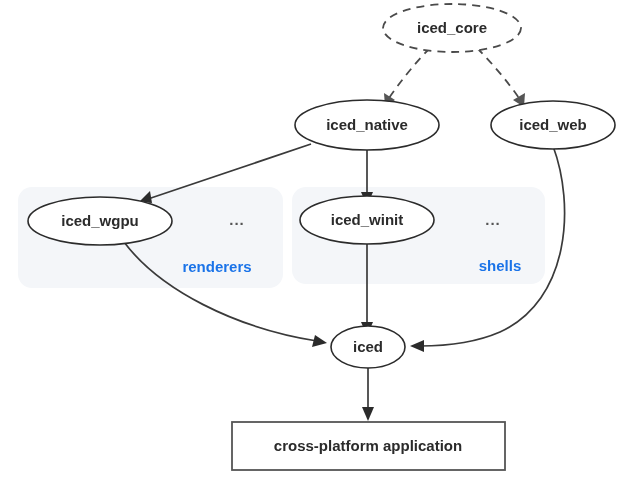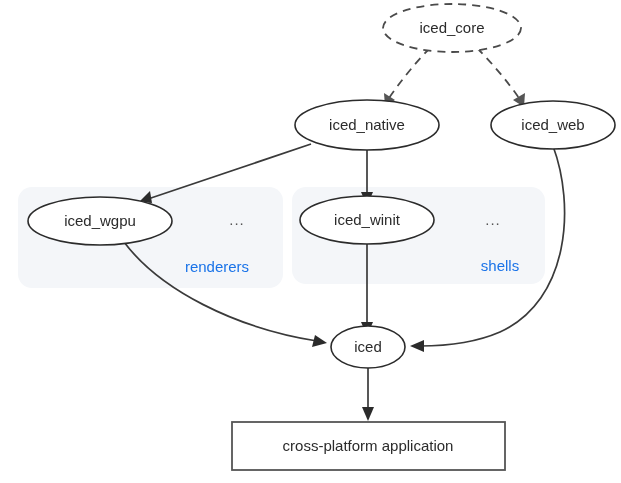--- a/index.html
+++ b/index.html
@@ -9,20 +9,21 @@
   }
   body {
     font-family: "Liberation Sans", sans-serif;
   }
   #canvas {
     position: relative;
     width: 621px;
     height: 483px;
     background: #ffffff;
     overflow: hidden;
+    font-weight: bold;
   }
   #graph { display: block; }
   .node-label {
     font-family: "Liberation Sans", sans-serif;
     font-size: 15px;
     fill: #2b2b2b;
     text-anchor: middle;
     dominant-baseline: middle;
   }
   .cluster-label {

